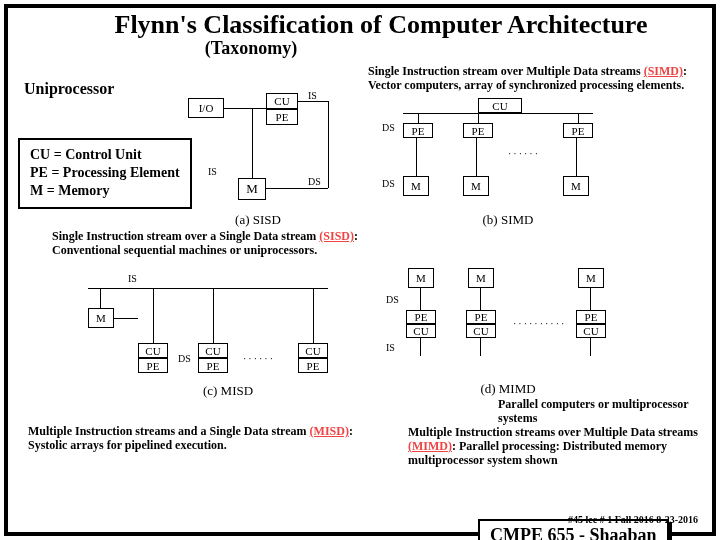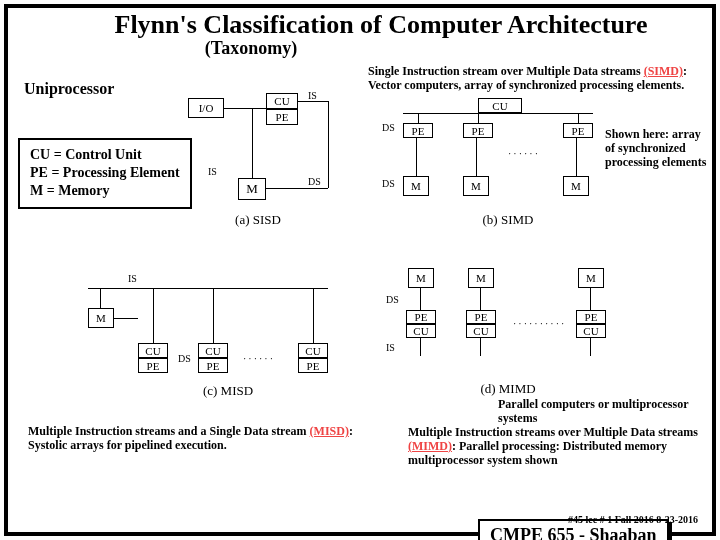--- a/index.html
+++ b/index.html
@@ -83,28 +83,30 @@
   <div class="line vline abs" style="left:410px; top:105px; height:10px;"></div>
   <div class="line vline abs" style="left:470px; top:105px; height:10px;"></div>
   <div class="line vline abs" style="left:570px; top:105px; height:10px;"></div>
   <div class="line vline abs" style="left:408px; top:130px; height:38px;"></div>
   <div class="line vline abs" style="left:468px; top:130px; height:38px;"></div>
   <div class="line vline abs" style="left:568px; top:130px; height:38px;"></div>
   <div class="abs tiny" style="left:374px; top:114px;">DS</div>
   <div class="abs tiny" style="left:374px; top:170px;">DS</div>
   <div class="abs caption" style="left:460px; top:204px; width:80px;">(b) SIMD</div>
 
-  <div class="abs small" style="left:597px; top:120px; width:105px;">Shown here: array of synchronized processing elements</div>
 
   <div class="abs legend-box" style="left:10px; top:130px;">
     <div>CU = Control Unit</div>
     <div>PE = Processing Element</div>
     <div>M = Memory</div>
   </div>
 
+  <div class="abs small" style="left:44px; top:222px; width:330px;">
+    <span>Single Instruction stream over a Single Data stream </span><span class="red u">(SISD)</span><span>: Conventional sequential machines or uniprocessors.</span>
+  </div>
 
   <div class="abs block" style="left:80px; top:300px; width:26px; height:20px;">
       <span>M</span>
     </div>
   <div class="abs block" style="left:130px; top:335px; width:30px; height:15px;">
       <span>CU</span>
     </div>
   <div class="abs block" style="left:130px; top:350px; width:30px; height:15px;">
       <span>PE</span>
     </div>

